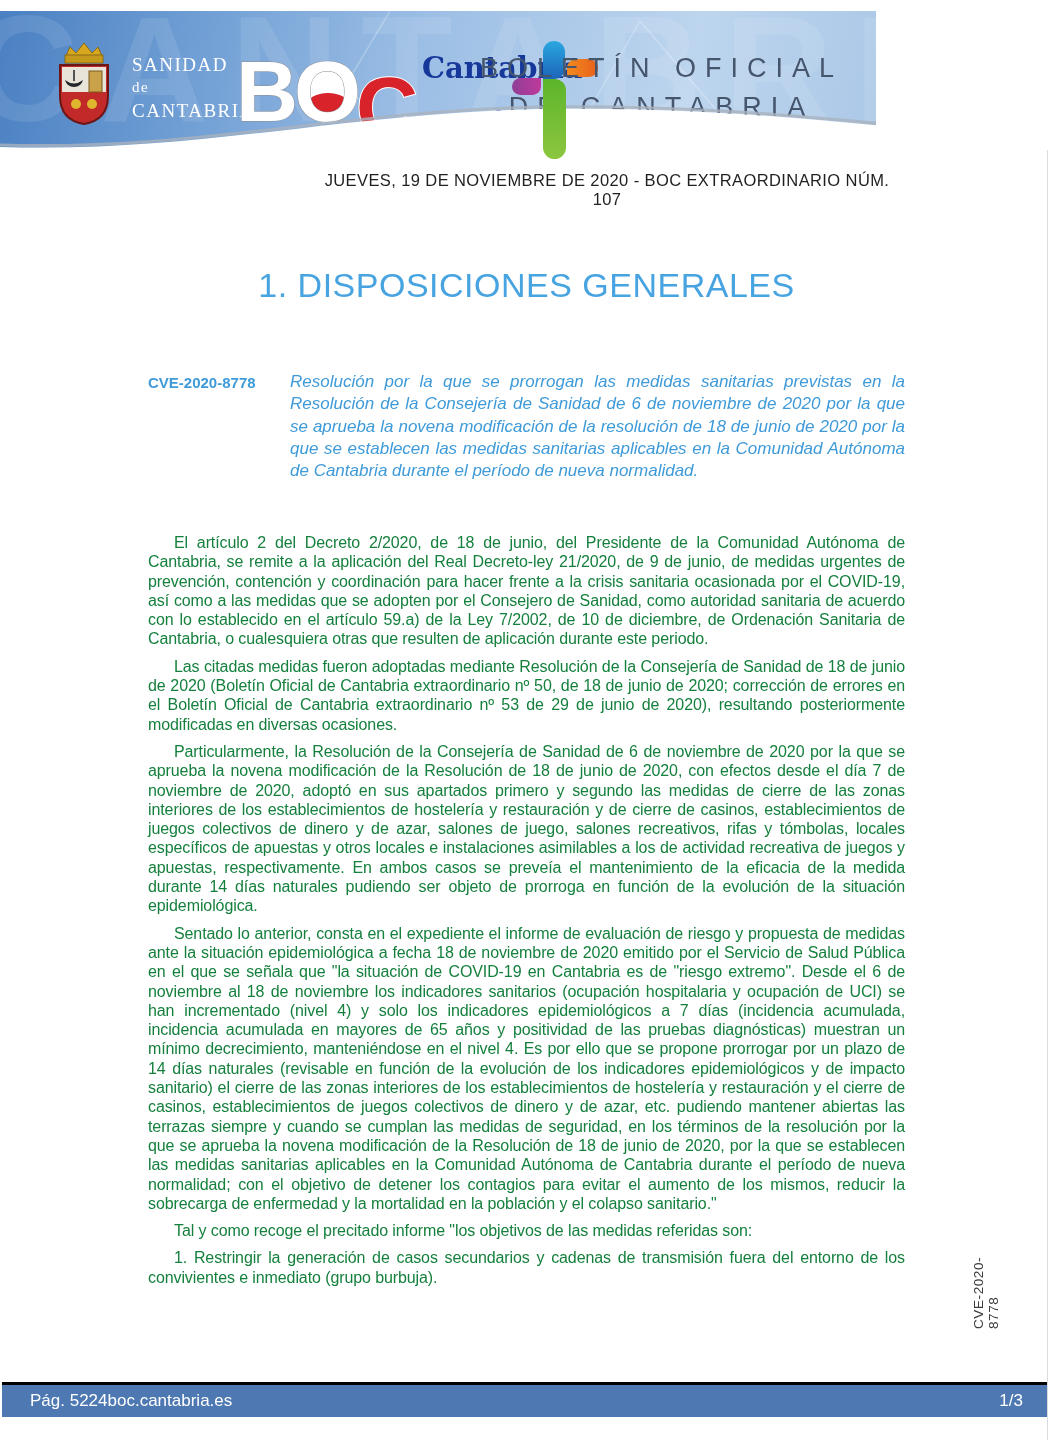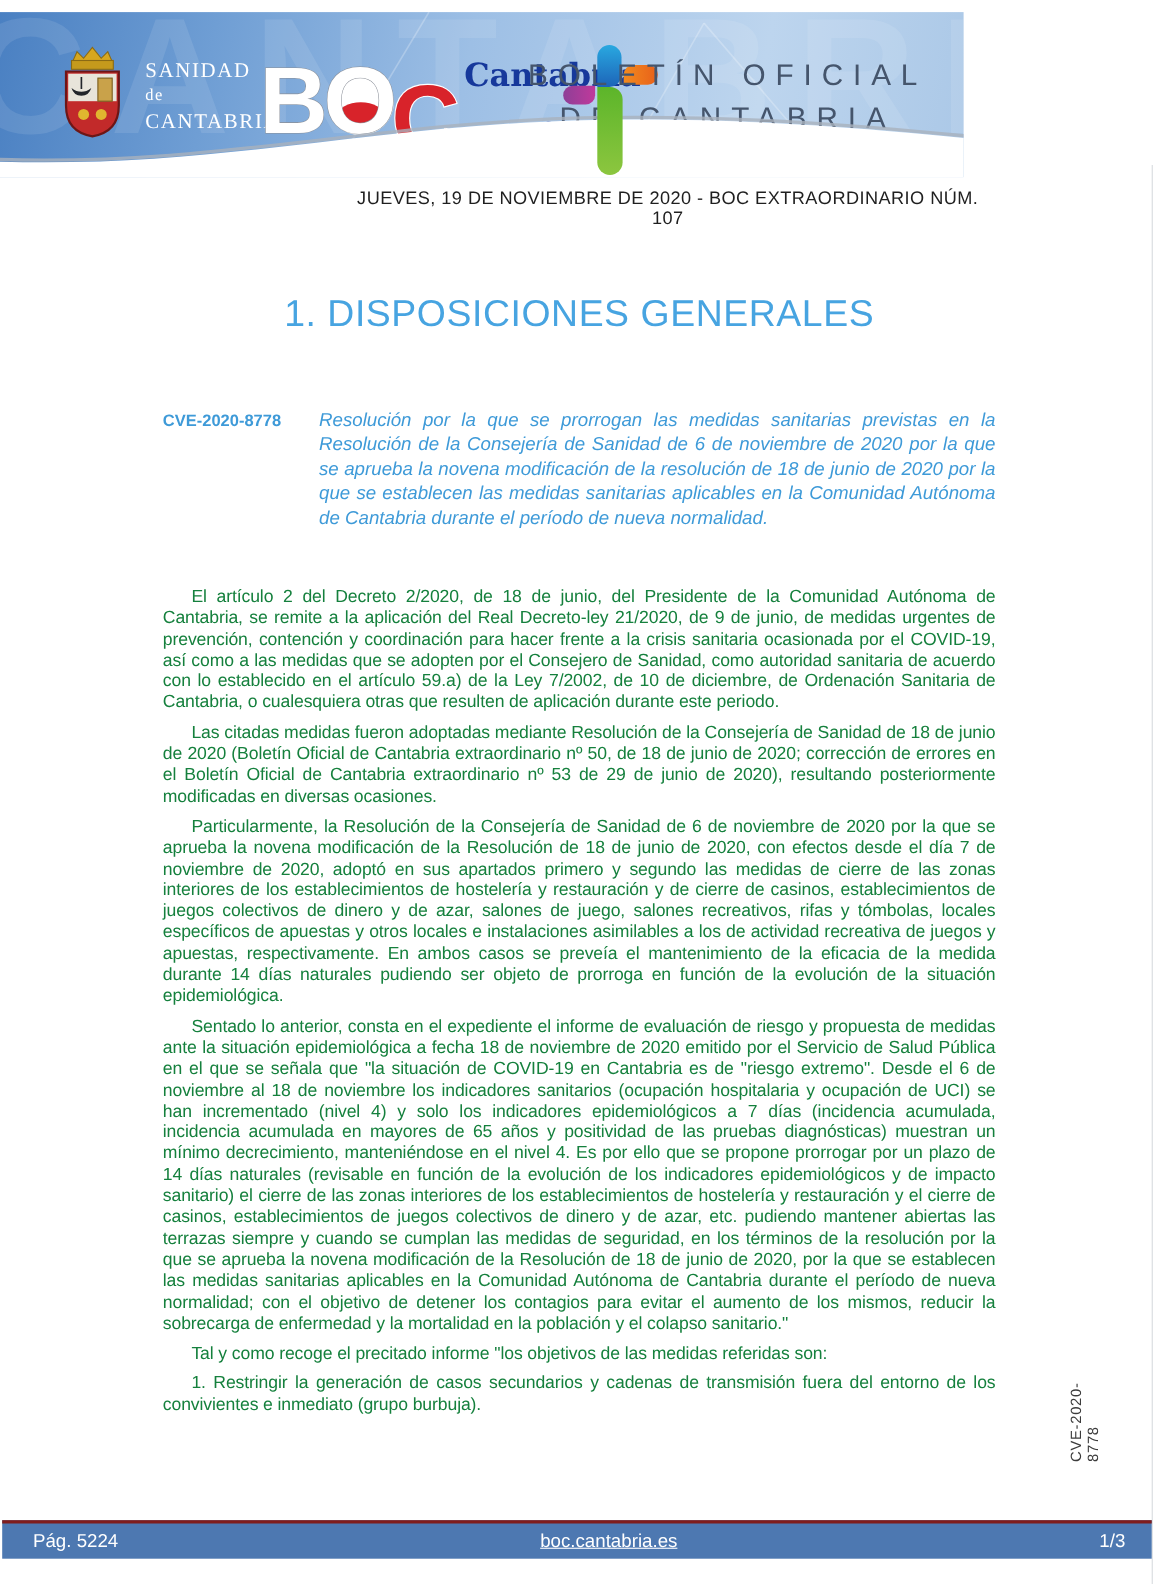--- a/index.html
+++ b/index.html
@@ -65,24 +65,24 @@
               font-size:16px;line-height:19.3px;letter-spacing:-0.1px;color:#15803d;}
 
   
   .vertical-cve{position:absolute;left:971px;top:1229px;height:100px;
                 writing-mode:vertical-rl;transform:rotate(180deg);
                 font-size:13.5px;letter-spacing:0.6px;color:#3c3c3c;}
   .edge-line{position:absolute;left:1047px;top:150px;width:1px;height:1290px;background:#d8dbdf;}
 
   
   .footer-bar{position:absolute;left:2px;top:1382px;width:1045px;height:32px;
-              background:#4d78b1;border-top:3px solid #7f1d1d;
+              background:#4d78b1;border-top:3px solid #000000;
               display:flex;align-items:center;color:#ffffff;font-size:17px;}
   .footer-left{padding-left:28px;}
-  .footer-center{flex:1;text-align:center;text-decoration:underline;}
+  .footer-center{flex:1;text-align:left;}
   .footer-right{padding-right:24px;}
 </style>
 </head>
 <body>
 
 <div class="page">
 
   <header class="banner">
     <div class="banner-watermark">CANTABRIA</div>
 

